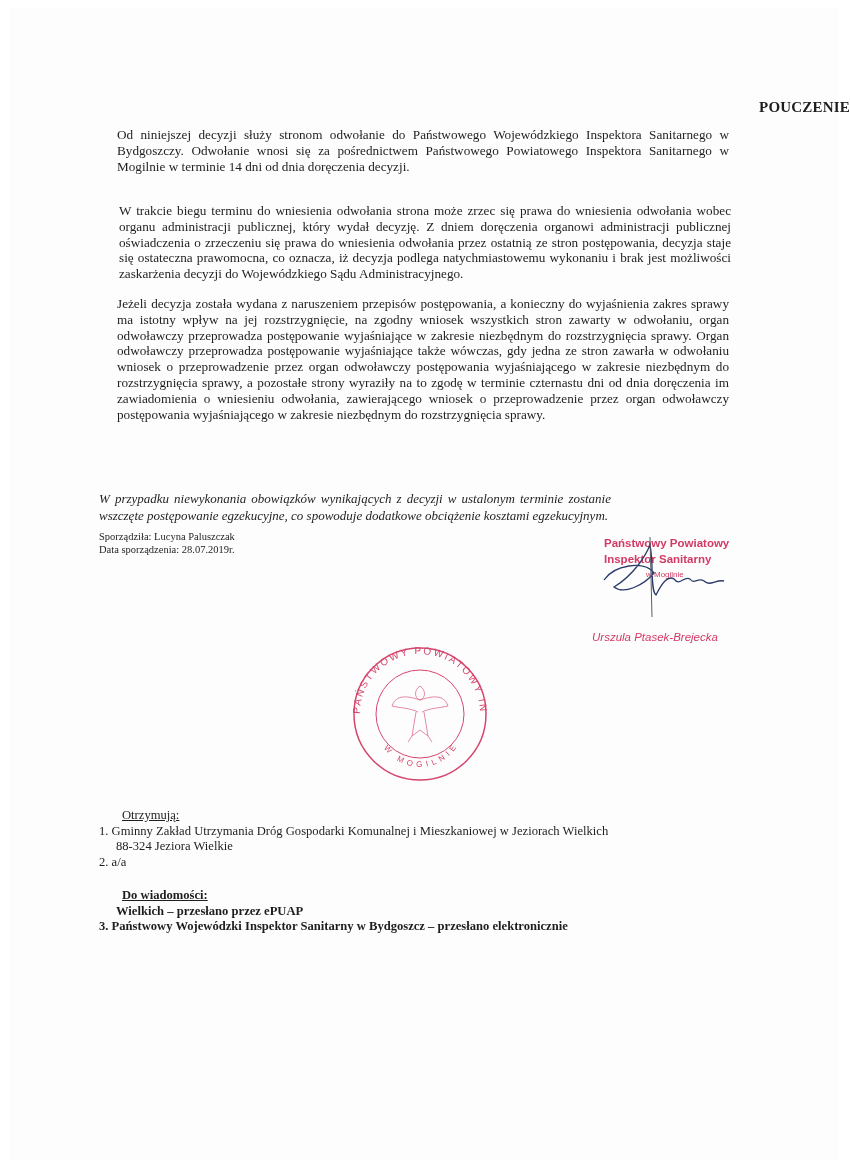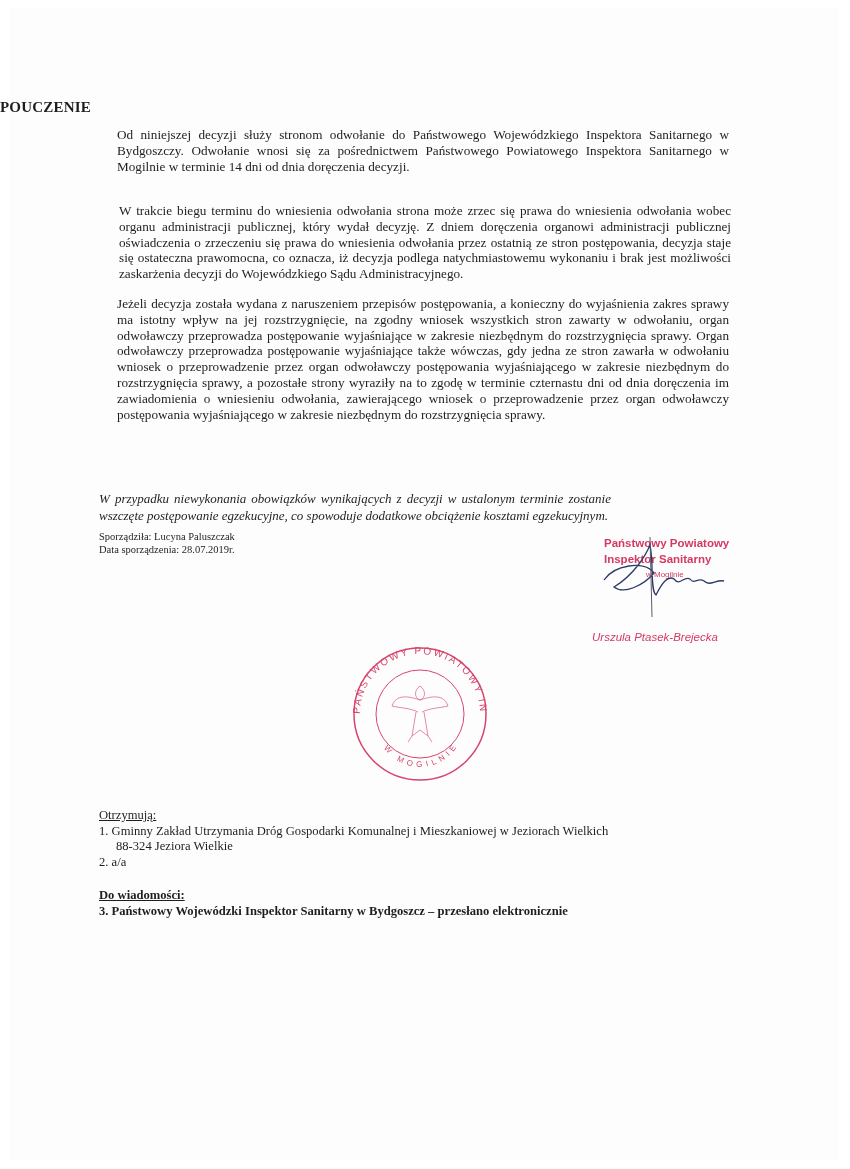--- a/index.html
+++ b/index.html
@@ -1,38 +1,38 @@
 <!DOCTYPE html>
 <html><head>
 <meta charset="utf-8">
 <style>
   html, body { margin: 0; padding: 0; background: #ffffff; }
   body { width: 850px; height: 1169px; position: relative; overflow: hidden;
          font-family: "Liberation Serif", "DejaVu Serif", serif; color: #1e1e1e; }
   .page { position: absolute; left: 10px; top: 8px; width: 828px; height: 1152px; background: #fefdfe; }
-  .title { position: absolute; left: 0; width: 850px; top: 99px; text-align: left;
+  .title { position: absolute; left: 0; width: 850px; top: 99px; text-align: right;
            font-weight: bold; font-size: 15px; letter-spacing: 0.2px; }
   .para { position: absolute; left: 117px; width: 612px; font-size: 13.2px; line-height: 15.8px;
           text-align: justify; }
   .p1 { top: 127px; }
   .p2 { top: 203px; left: 119px; width: 612px; }
   .p3 { top: 296px; }
   .warn { position: absolute; left: 99px; top: 490px; width: 512px; font-style: italic;
           font-size: 13px; line-height: 17px; text-align: justify; }
   .prepared { position: absolute; left: 99px; top: 531px; font-size: 10.5px; line-height: 12.5px; }
   .signature { position: absolute; left: 584px; top: 535px; width: 170px; height: 85px; }
   .sig-line { font-family: "Liberation Sans", "DejaVu Sans", sans-serif; color: #d23a64;
               font-weight: bold; font-size: 11.5px; position: absolute; white-space: nowrap; }
   .sig-name { font-family: "Liberation Sans", "DejaVu Sans", sans-serif; color: #d23a64;
               font-style: italic; font-size: 11.5px; position: absolute; white-space: nowrap; margin-top: 32px; }
   .sig-small { font-family: "Liberation Sans", "DejaVu Sans", sans-serif; color: #d23a64;
                font-size: 8px; position: absolute; }
   .seal { position: absolute; left: 338px; top: 646px; width: 164px; height: 136px; }
   .recipients { position: absolute; left: 99px; top: 808px; font-size: 12.6px; line-height: 15.5px; }
-  .heading-u { text-decoration: underline; }
+  .heading-u { text-decoration: underline; margin-left: 23px; }
   .indent { padding-left: 17px; }
   .notify { position: absolute; left: 99px; top: 888px; font-size: 12.6px; line-height: 15.5px; width: 620px; font-weight: bold; }
 </style>
 </head>
 <body>
 
 <div class="page"></div>
 
 <div class="title">POUCZENIE</div>
 
@@ -82,14 +82,15 @@
 
 <div class="recipients">
   <div class="heading-u">Otrzymują:</div>
   <div>1. Gminny Zakład Utrzymania Dróg Gospodarki Komunalnej i Mieszkaniowej w Jeziorach Wielkich</div>
   <div class="indent">88-324 Jeziora Wielkie</div>
   <div>2. a/a</div>
 </div>
 
 <div class="notify">
   <div class="heading-u">Do wiadomości:</div>
+  <div class="indent">Wielkich – przesłano przez  ePUAP</div>
   <div>3. Państwowy Wojewódzki Inspektor Sanitarny w Bydgoszcz – przesłano elektronicznie</div>
 </div>
 
 </body></html>

